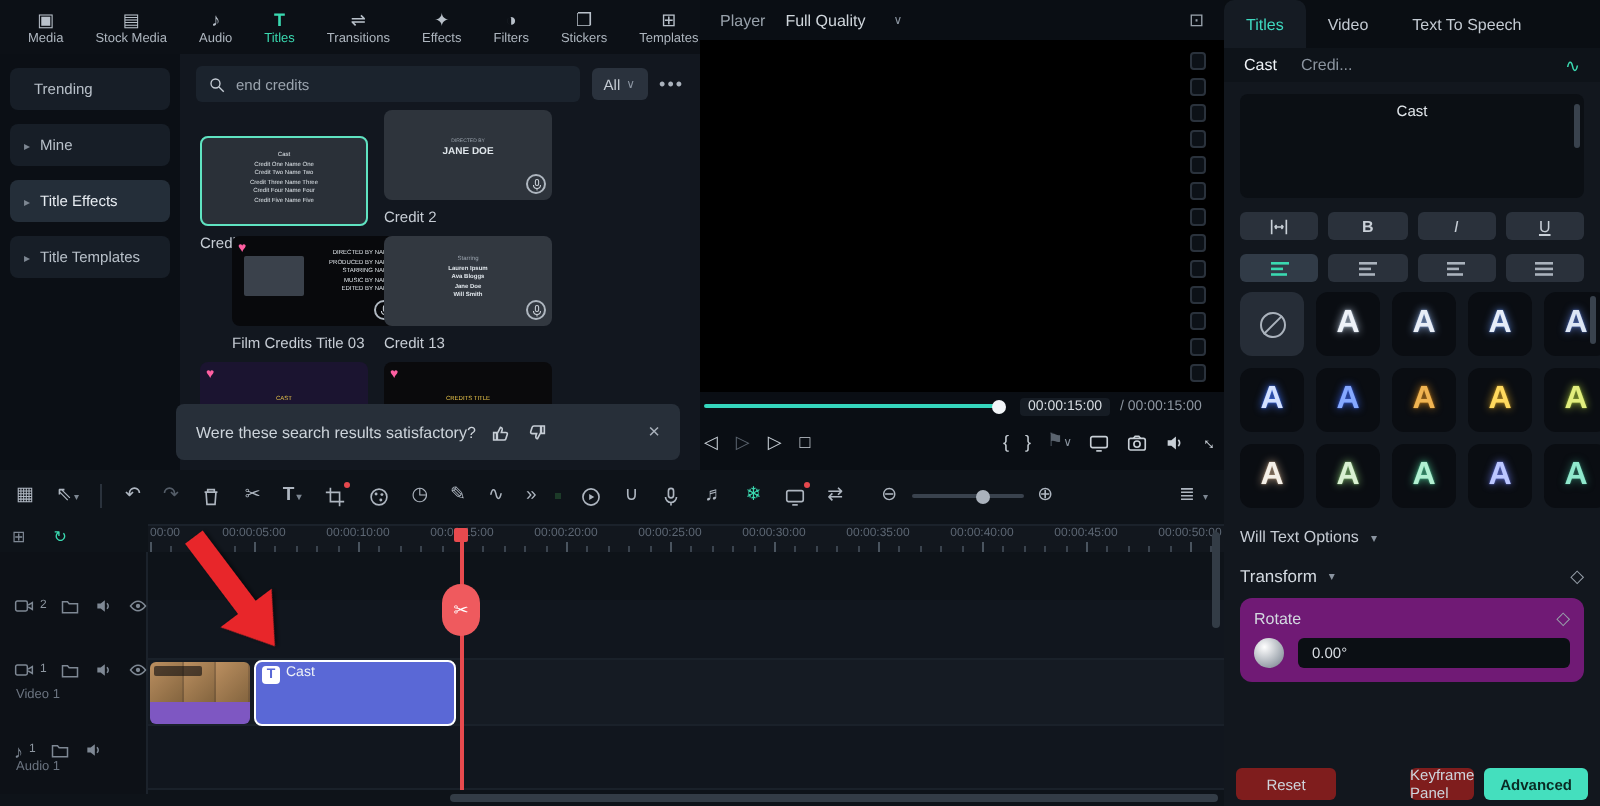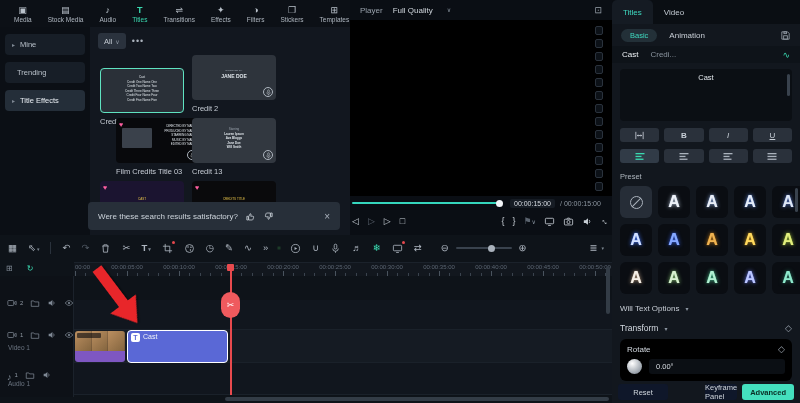--- a/index.html
+++ b/index.html
@@ -103,29 +103,29 @@
            justify-content:center; cursor:pointer; }
   .ptile span { font-weight:bold; font-size:16px; }
   .ptile.none { background:#262d37; }
   .noneglyph { width:13px; height:13px; border:1.2px solid #aab2bc; border-radius:50%; position:relative; }
   .noneglyph:after { content:""; position:absolute; left:-1px; top:5px; width:13px; height:1.2px;
                      background:#aab2bc; transform:rotate(-45deg); }
   .pg-scroll { position:absolute; right:-6px; top:2px; width:3px; height:24px; background:#39424d; border-radius:2px; }
   .morerow { display:flex; align-items:center; gap:6px; margin:10px 8px 0 8px; font-size:8px; color:#c6ccd4; }
   .transform-row { display:flex; align-items:center; margin:10px 8px 4px 8px; font-size:8.5px; color:#d3d9e0; gap:6px; }
   .kf-diamond { margin-left:auto; color:#98a1ab; font-size:9px; }
-  .rotate-group { margin:6px 8px 0 8px; background:#000000; border-radius:6px; padding:5px 7px 7px 7px; }
+  .rotate-group { margin:6px 8px 0 8px; background:#701a75; border-radius:6px; padding:5px 7px 7px 7px; }
   .rg-head { display:flex; align-items:center; font-size:8px; color:#d3d9e0; }
   .rg-body { display:flex; align-items:center; gap:7px; margin-top:5px; }
   .knob { width:15px; height:15px; border-radius:50%;
           background:radial-gradient(circle at 35% 30%, #ffffff, #9aa2ab 70%, #6f7680); }
   .rotate-input { flex:1; height:15px; background:#0b0f14; border-radius:3px; display:flex; align-items:center;
                   padding:0 7px; font-size:7.5px; color:#d8dde3; }
   .insp-buttons { position:absolute; left:612px; top:384px; width:188px; display:flex; gap:5px; padding:0 6px; }
-  .ibtn { height:16px; border-radius:3px; background:#0f172a; color:#cfd5dc; font-size:7.5px;
+  .ibtn { height:16px; border-radius:3px; background:#7f1d1d; color:#cfd5dc; font-size:7.5px;
           display:flex; align-items:center; justify-content:center; cursor:pointer; }
   .ibtn.reset { width:56px; } .ibtn.kf { flex:1;margin-left:32px; }
   .ibtn.advanced { width:58px; background:#44dfbe; color:#0a2b24; font-weight:bold; }
 
   
   .timeline { left:0; top:235px; width:612px; height:168px; background:#0e1319; }
   .tl-toolbar { display:flex; align-items:center; height:26px; padding:0 8px; gap:11px; color:#aeb6c0; }
   .tl-toolbar .ic { position:relative; font-size:9.5px; line-height:10px; cursor:pointer; }
   .tl-toolbar .ic.dim { color:#545d68; }
   .tl-toolbar .divider { width:1px; height:12px; background:#2a323c; }
@@ -213,34 +213,47 @@
           <span class="tlabel">Stickers</span>
         </div>
         <div class="tab">
           <span class="ticon">⊞</span>
           <span class="tlabel">Templates</span>
         </div>
       </div>
     <div class="media-body">
       <div class="sidebar" id="sidebar">
           <div class="side-item">
+            <span class="chev"></span>
+            <span>Trending</span>
+          </div>
+          <div class="side-item">
             <span class="chev">▸</span>
             <span>Mine</span>
-          </div>
-          <div class="side-item">
-            <span class="chev"></span>
-            <span>Trending</span>
           </div>
           <div class="side-item active">
             <span class="chev">▸</span>
             <span>Title Effects</span>
           </div>
+          <div class="side-item">
+            <span class="chev">▸</span>
+            <span>Title Templates</span>
+          </div>
         </div>
       <div class="content">
         <div class="searchrow">
+          <div class="searchbox">
+            <span id="search-icon-slot">
+                <svg class="mini" width="9" height="9" viewBox="0 0 12 12" stroke="currentColor" stroke-width="0.9" fill="none">
+                  <circle cx="5" cy="5" r="3" fill="none"></circle>
+                  <line x1="7.3" y1="7.3" x2="10.5" y2="10.5"></line>
+                </svg>
+              </span>
+            <span class="q">end credits</span>
+          </div>
           <div class="filter-pill">
             <span>All</span>
               <span class="chevron">∨</span>
           </div>
           <span class="more-dots">•••</span>
         </div>
         <div class="grid" id="template-grid">
             <div class="tile" style="left: 0px; top: 13px;">
               <div class="thumb sel" style="background: rgb(42, 48, 56);">
                 <div class="microtext" style="padding-top: 7px;">
@@ -404,32 +417,22 @@
           </svg>
         </span>
       <span class="tbtn" style="display:inline-block;transform:rotate(45deg)">↔</span>
     </span>
   </div>
 
   <div class="abs inspector">
     <div class="insp-tabs" id="insp-tabs">
         <div class="insp-tab active">Titles</div>
         <div class="insp-tab">Video</div>
-      </div>
-    <div class="subrow">
-      <span class="pill">Basic</span>
-      <span class="plain">Animation</span>
-      <span class="save" id="save-slot">
-          <svg class="mini" width="11" height="11" viewBox="0 0 12 12" stroke="currentColor" stroke-width="0.9" fill="none">
-            <path d="M2 2h6.3L10 3.7V10H2z" fill="none"></path>
-            <rect x="4" y="6.3" width="4" height="3.7" fill="none"></rect>
-            <rect x="4.3" y="2" width="2.8" height="2" fill="none"></rect>
-          </svg>
-        </span>
-    </div>
+        <div class="insp-tab">Text To Speech</div>
+      </div>
     <div class="cliptabs">
       <span class="ct-active">Cast</span>
       <span class="ct">Credi...</span>
       <span class="scribble">∿</span>
     </div>
     <div class="textbox">
       <div class="th">Cast</div>
       <div class="tb-scroll"></div>
     </div>
     <div class="btnrow">
@@ -466,21 +469,20 @@
           </svg>
         </div>
         <div class="fmtbtn">
           <svg class="mini" width="12" height="11" viewBox="0 0 12 11">
             <rect x="1.5" y="2" width="9" height="1.3" fill="#aab2bc" stroke="none"></rect>
             <rect x="1.5" y="4.8" width="9" height="1.3" fill="#aab2bc" stroke="none"></rect>
             <rect x="1.5" y="7.6" width="9" height="1.3" fill="#aab2bc" stroke="none"></rect>
           </svg>
         </div>
       </div>
-    <div class="sec-label">Preset</div>
     <div class="presetgrid" id="preset-grid">
       <div class="pg-scroll"></div>
     <div class="ptile none">
           <div class="noneglyph"></div>
         </div>
         <div class="ptile">
           <span style="color: rgb(238, 242, 248); text-shadow: rgba(200, 215, 235, 0.9) 0px 0px 4px, rgba(200, 215, 235, 0.9) 0px 0px 1px;">A</span>
         </div>
         <div class="ptile">
           <span style="color: rgb(233, 238, 246); text-shadow: rgba(140, 170, 220, 0.95) 0px 0px 4px, rgba(140, 170, 220, 0.95) 0px 0px 1px;">A</span>

